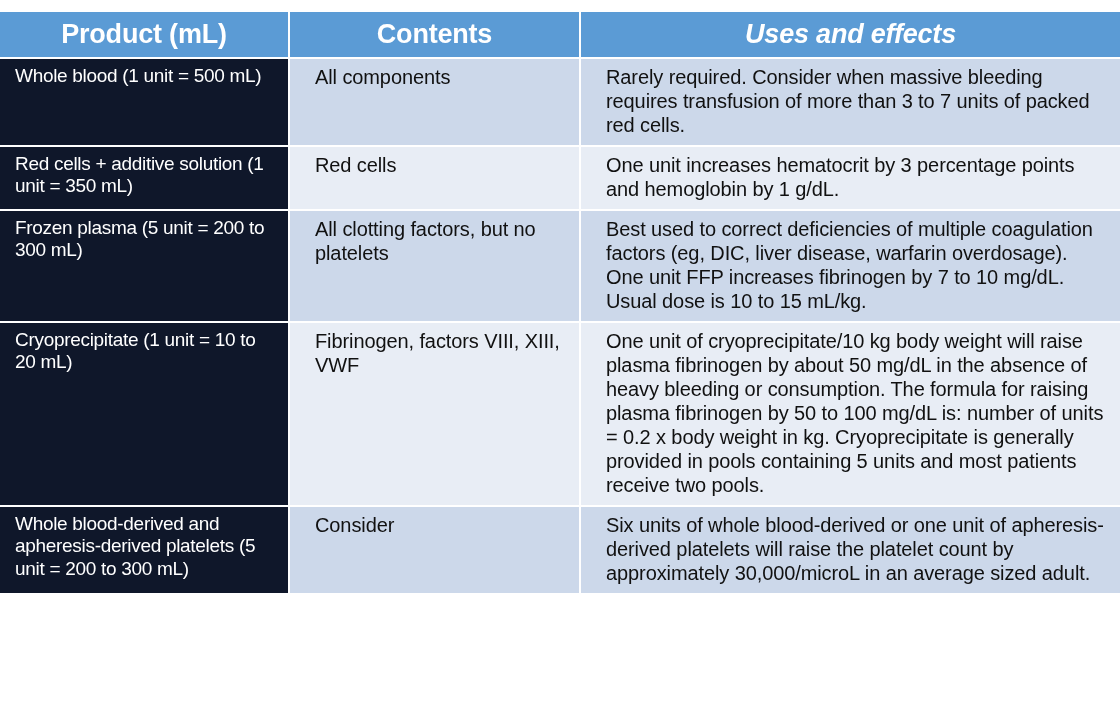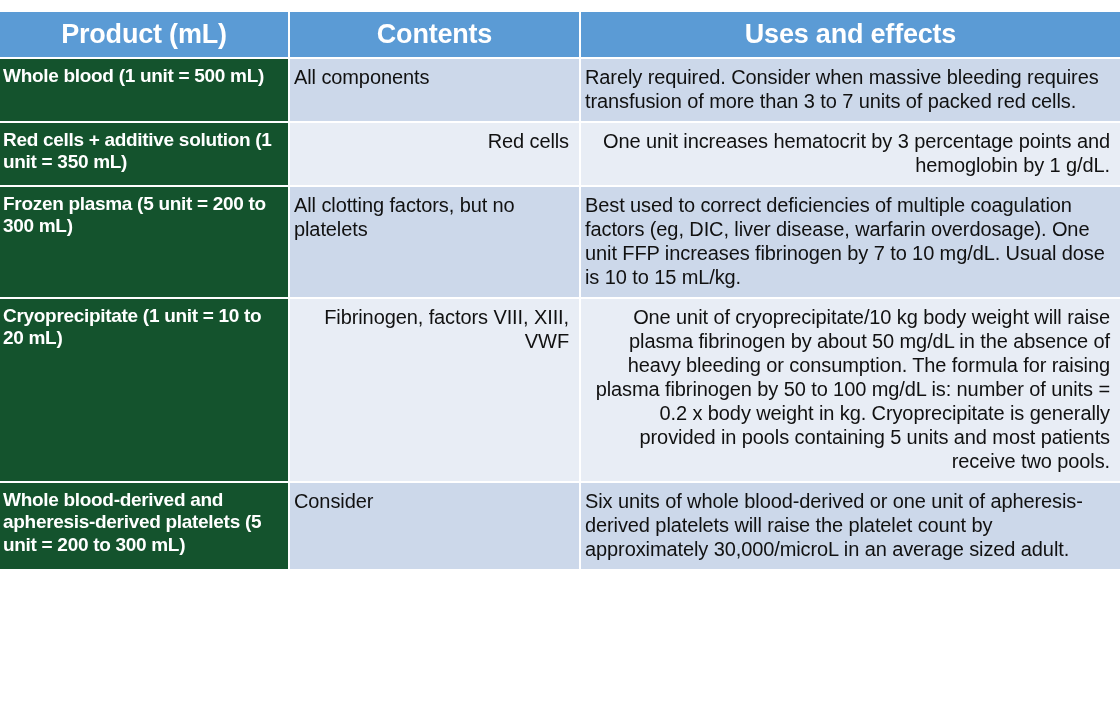--- a/index.html
+++ b/index.html
@@ -39,52 +39,52 @@
     color: #ffffff;
     font-size: 27px;
     font-weight: bold;
     text-align: center;
     vertical-align: middle;
     height: 45px;
     padding: 0 6px;
     border-right: 2px solid #ffffff;
     letter-spacing: -0.2px;
   }
-  thead th:last-child { border-right: none; }
+  thead th:last-child { border-right: none; font-style: italic; }
 
   
   td.product {
-    background: #14532d;
+    background: #0f172a;
     color: #ffffff;
-    font-weight: bold;
+    font-weight: normal;
     font-size: 19px;
     line-height: 1.18;
     vertical-align: top;
-    padding: 6px 8px 8px 3px;
+    padding: 6px 8px 8px 15px;
     border-top: 2px solid #ffffff;
     border-right: 2px solid #ffffff;
     letter-spacing: -0.3px;
   }
 
   
   td.contents, td.uses {
     color: #111111;
     font-size: 20px;
     line-height: 1.20;
     vertical-align: top;
-    padding: 6px 10px 8px 4px;
+    padding: 6px 10px 8px 25px;
     letter-spacing: -0.1px;
   }
   td.contents {
     border-right: 2px solid #ffffff;
   }
 
   
   tr.band-a td.contents, tr.band-a td.uses { background: #ccd8ea; }
-  tr.band-b td.contents, tr.band-b td.uses { background: #e8edf5; text-align: right; }
+  tr.band-b td.contents, tr.band-b td.uses { background: #e8edf5; }
 
   tr.band-a td.contents, tr.band-b td.contents { border-top: 2px solid #ffffff; }
   tr.band-a td.uses,     tr.band-b td.uses     { border-top: 2px solid #ffffff; }
 
   
   tbody tr:first-child td { border-top: 2px solid #ffffff; }
 
   .cell-text {
     display: block;
     white-space: pre-line;

